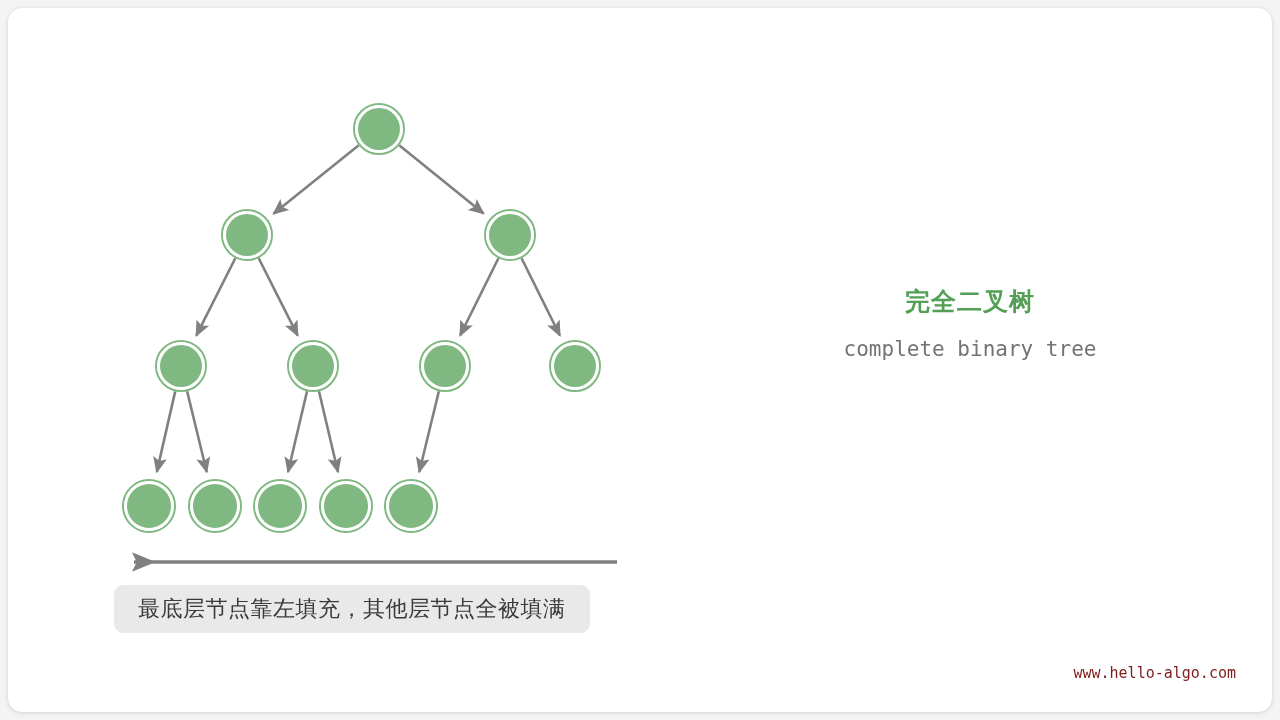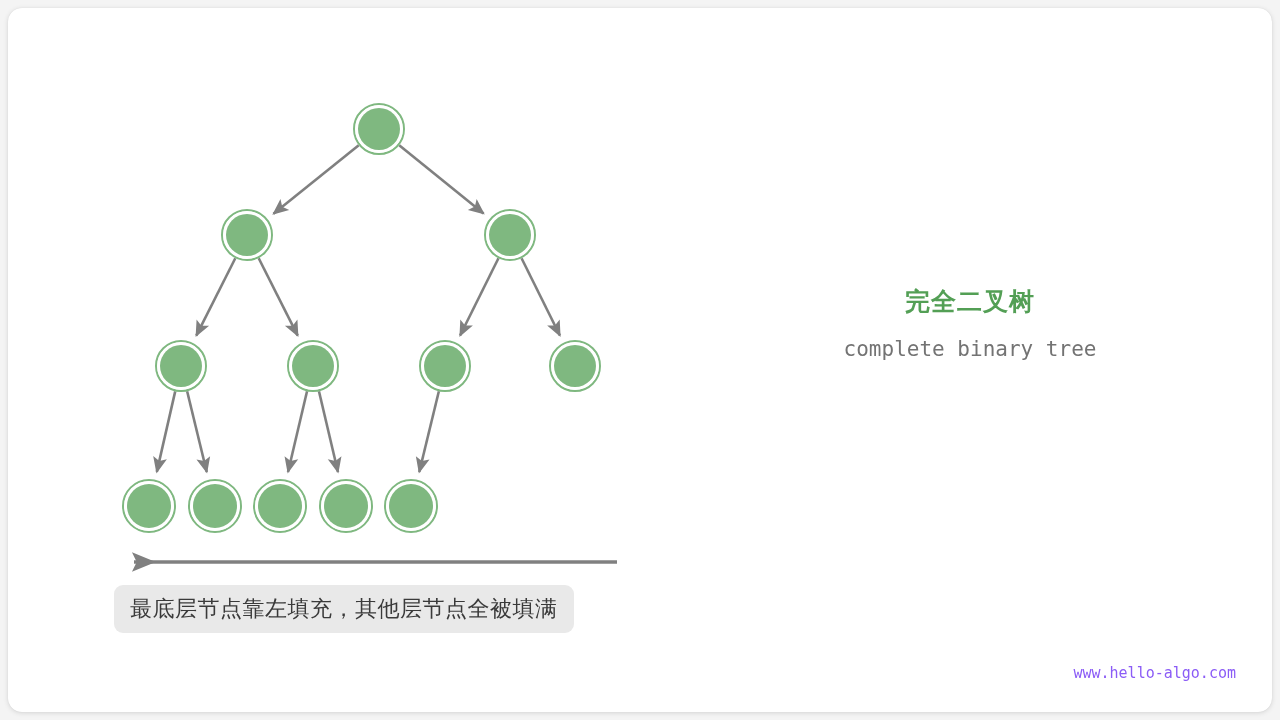--- a/index.html
+++ b/index.html
@@ -58,36 +58,36 @@
     margin-top: 20px;
     letter-spacing: 0px;
   }
   .caption-pill {
     position: absolute;
     left: 114px;
     top: 585px;
     height: 48px;
     display: flex;
     align-items: center;
-    padding: 0 16px;
+    padding: 0 24px;
     background: #e9e9e9;
     border-radius: 9px;
     font-family: "Liberation Sans", sans-serif;
     font-size: 22px;
     color: #3a3a3a;
     white-space: nowrap;
     letter-spacing: 0.5px;
   }
   .watermark {
     position: absolute;
     right: 44px;
     bottom: 38px;
     font-family: "DejaVu Sans Mono", monospace;
     font-size: 15px;
-    color: #8b5cf6;
+    color: #7f1d1d;
     letter-spacing: 0px;
   }
 </style>
 </head>
 <body>
 
 <div id="frame">
   <div id="card"></div>
 
   <svg id="diagram" viewBox="0 0 1280 720" xmlns="http://www.w3.org/2000/svg">

